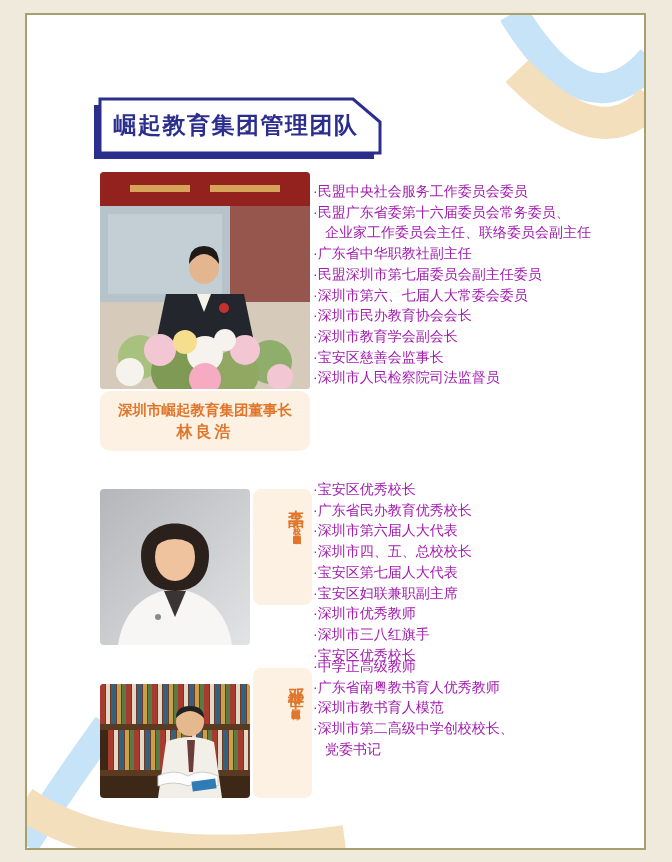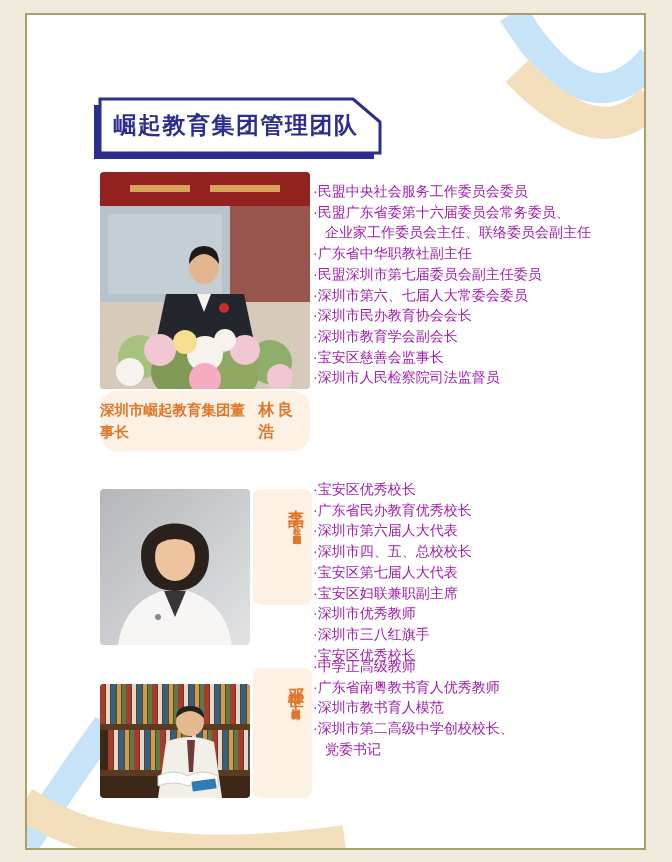--- a/index.html
+++ b/index.html
@@ -19,22 +19,22 @@
     position:absolute;left:73px;top:86px;width:272px;height:48px;
     display:flex;align-items:center;justify-content:center;
     font-size:23px;font-weight:bold;color:#2b2e8c;letter-spacing:1.5px;
   }
   
   .photo{position:absolute;border-radius:4px;overflow:hidden;}
   .photo svg{display:block;}
   
   .caption{
     position:absolute;left:73px;top:376px;width:210px;height:60px;
-    background:#fcf1e2;border-radius:17px;
-    display:flex;align-items:center;justify-content:center;
+    background:#fcf1e2;border-radius:10px;
+    display:flex;flex-direction:column;align-items:center;justify-content:center;
     color:#e0762c;font-weight:bold;
   }
   .caption .role{font-size:14.5px;line-height:22px;}
   .caption .cname{font-size:16px;letter-spacing:3px;line-height:22px;}
   
   .vlabel{
     position:absolute;background:#fcf1e2;border-radius:8px;
     writing-mode:vertical-rl;text-orientation:upright;
     color:#e0762c;padding:8px 5px;box-sizing:border-box;
   }

